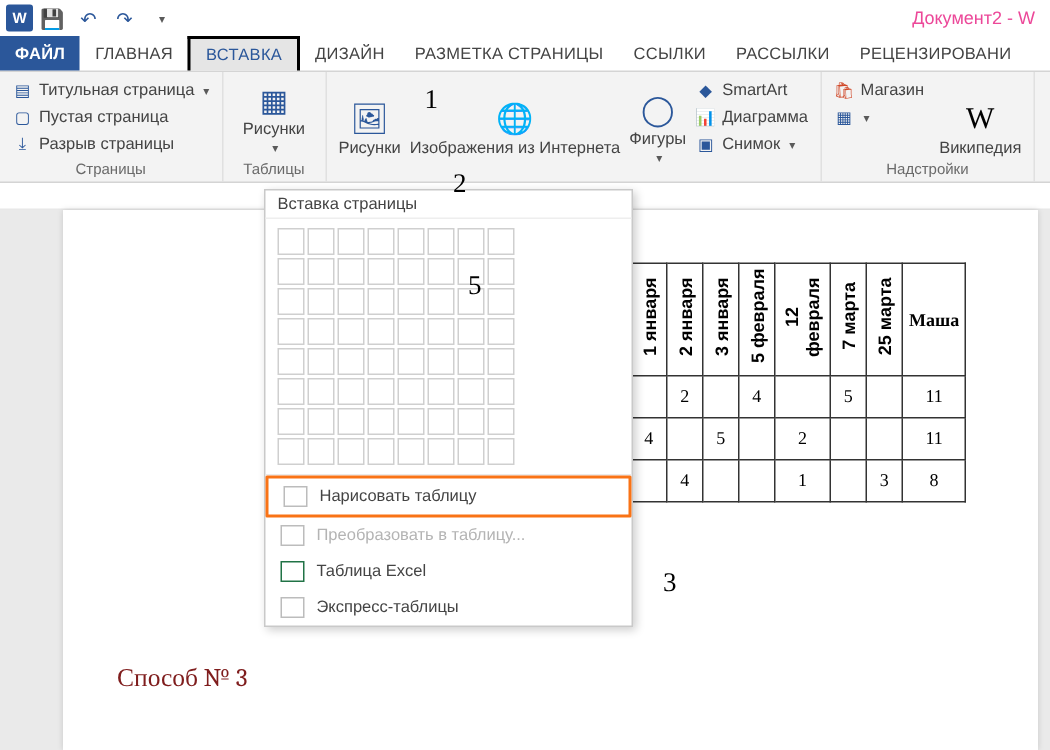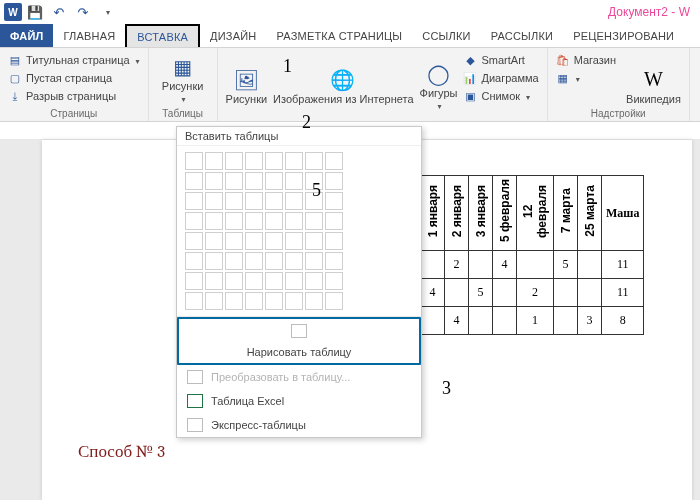--- a/index.html
+++ b/index.html
@@ -38,21 +38,21 @@
   .page { position: absolute; left: 42px; top: 0; width: 650px; height: 360px; background: #fff; box-shadow: 0 0 4px rgba(0,0,0,0.15); }
 
   
   .table-dropdown { position: absolute; left: 176px; top: -14px; width: 246px; background: #fff; border: 1px solid #c9c9c9; box-shadow: 2px 2px 6px rgba(0,0,0,0.2); z-index: 10; }
   .table-dropdown .hdr { padding: 3px 8px; font-size: 11px; color: #444; border-bottom: 1px solid #eee;}
   .grid-wrap { padding: 6px 8px; }
   .ins-grid { display: grid; grid-template-columns: repeat(8, 18px); grid-auto-rows: 18px; gap: 2px; }
   .ins-grid div { border: 1px solid #cfcfcf; background: #fff; }
   .menu { border-top: 1px solid #eaeaea; }
   .menu-item { display: flex; align-items: center; gap: 8px; padding: 5px 10px; font-size: 11px; color: #444; }
-  .menu-item.hl { border: 2px solid #0369a1; border-radius: 1px; flex-direction: column; }
+  .menu-item.hl { border: 2px solid #f97316; border-radius: 1px; }
   .menu-item.disabled { color: #b4b4b4; }
   .mi-icon { width: 16px; height: 14px; display: inline-block; border: 1px solid #bcbcbc; }
 
   
   table.doc-table { position: absolute; left: 266px; top: 34px; border-collapse: collapse; background:#fff; z-index: 5; }
   table.doc-table th, table.doc-table td { border: 1px solid #333; padding: 2px 4px; font-size: 12px; font-family: 'Times New Roman', serif; text-align: center; min-width: 22px; height: 28px; }
   table.doc-table th.num { width: 34px; }
   table.doc-table th.vert { height: 72px; width: 24px; }
   table.doc-table th.vert span { writing-mode: vertical-rl; transform: rotate(180deg); display:inline-block; }
   table.doc-table .name-col { width: 80px; text-align: left; padding-left: 10px;}
@@ -169,21 +169,21 @@
     <div class="ribbon-group-label" style="position:absolute;bottom:2px;left:0;right:0">Надстройки</div>
   </div>
 </div>
 
 <div class="ruler"></div>
 
 <div class="page-area">
   <div class="page"></div>
 
   <div class="table-dropdown">
-    <div class="hdr">Вставить таблицы</div>
+    <div class="hdr">Вставка страницы</div>
     <div class="grid-wrap">
       <div class="ins-grid">
 
         <div></div>
           <div></div>
           <div></div>
           <div></div>
           <div></div>
           <div></div>
           <div></div>

